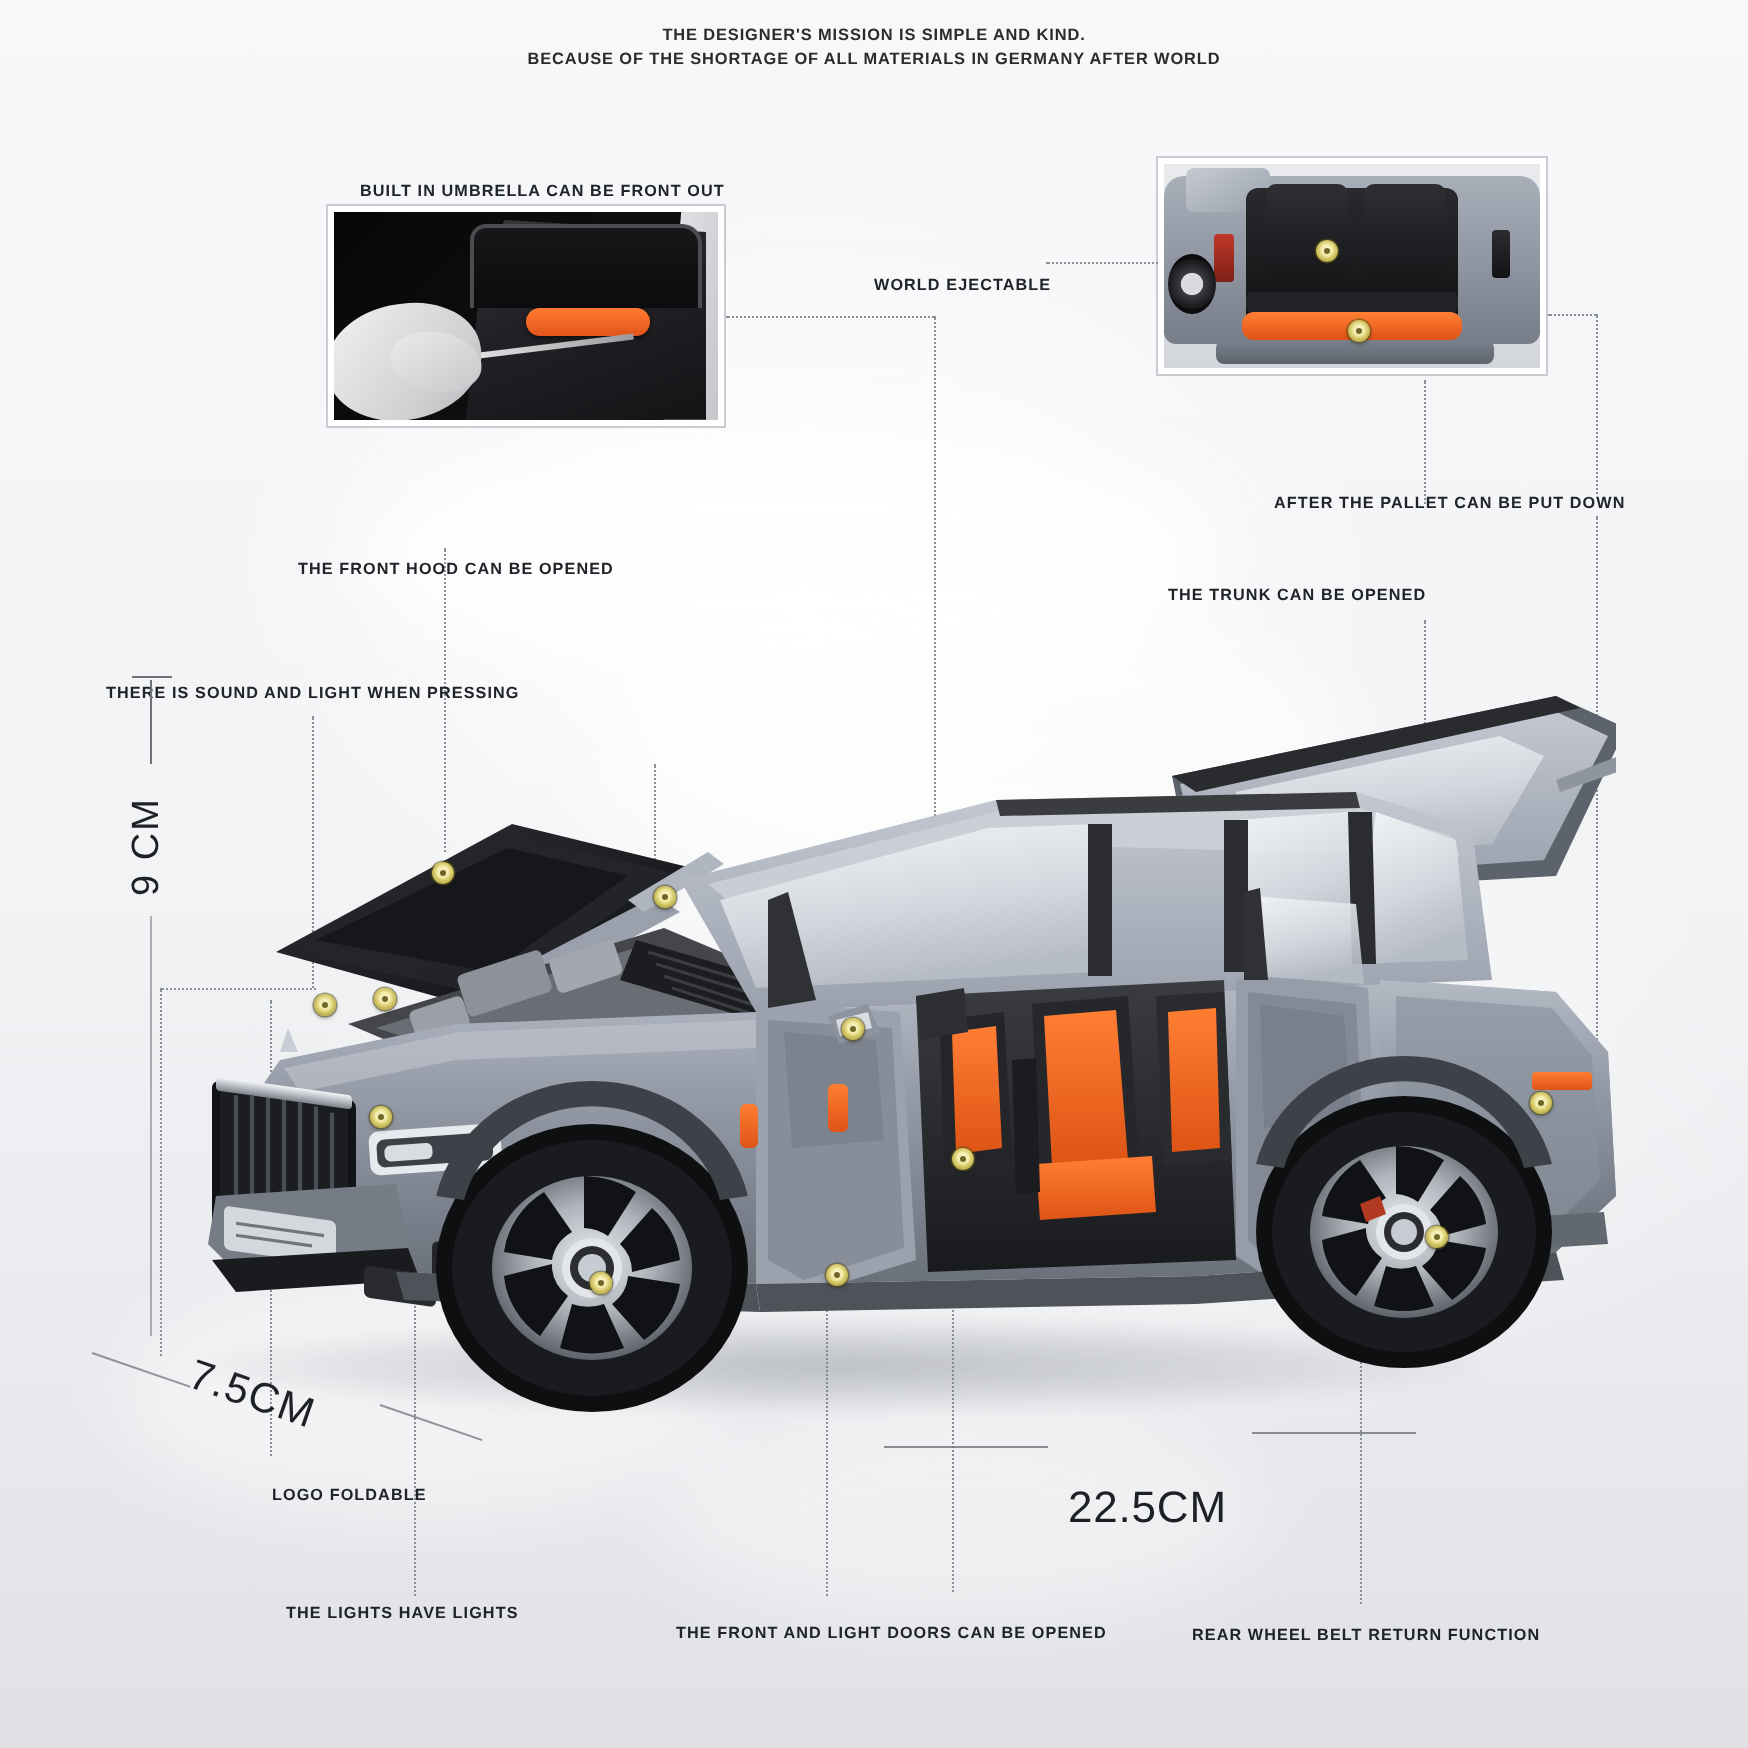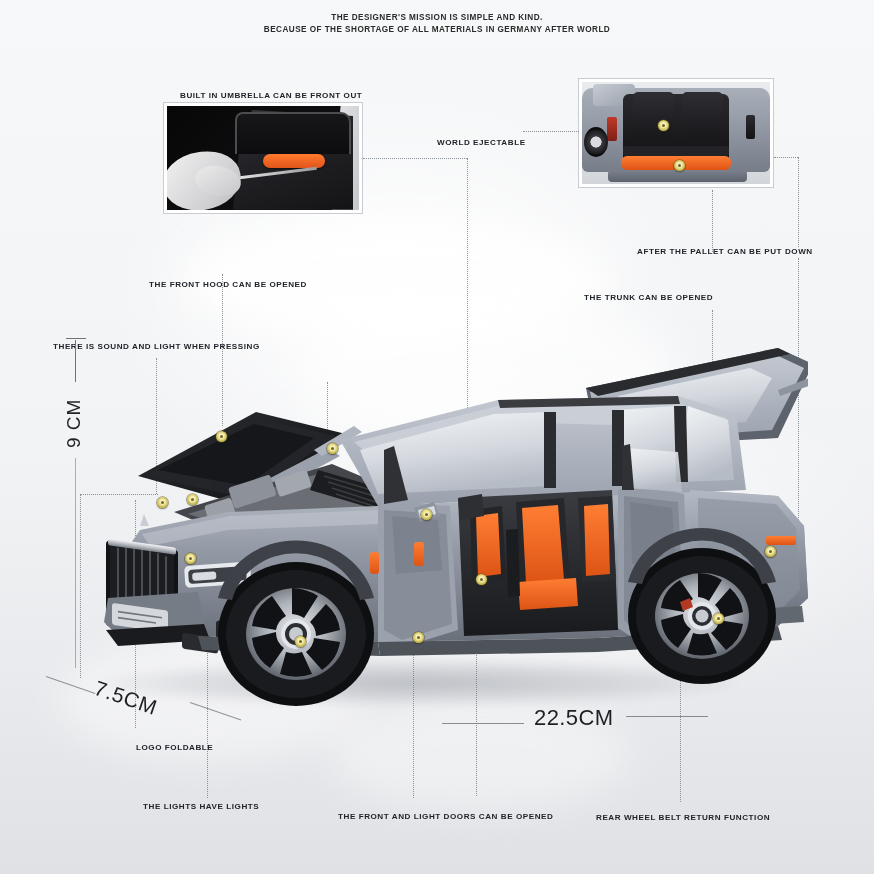--- a/index.html
+++ b/index.html
@@ -212,21 +212,21 @@
   <div class="dimline" style="left:75px;top:340px;width:1.4px;height:42px;"></div>
   <div class="dimline" style="left:75px;top:458px;width:1.4px;height:210px;opacity:.55;"></div>
   <div class="dim-text" id="dim-h-text" style="left:63px;top:448px;">9 CM</div>
 
   <div class="dimline" style="left:46px;top:676px;width:52px;height:1.3px;transform:rotate(19deg);transform-origin:left center;opacity:.75;"></div>
   <div class="dimline" style="left:190px;top:702px;width:54px;height:1.3px;transform:rotate(19deg);transform-origin:left center;opacity:.75;"></div>
   <div class="dim-text" id="dim-w-text" style="left:99px;top:676px;">7.5CM</div>
 
   <div class="dimline" style="left:442px;top:723px;width:82px;height:1.3px;opacity:.8;"></div>
   <div class="dimline" style="left:626px;top:716px;width:82px;height:1.3px;opacity:.8;"></div>
-  <div class="dim-text" id="dim-l-text" style="left:534px;top:705px;">22.5CM</div>
+  <div class="dim-text" id="dim-l-text" style="left:534px;top:741px;">22.5CM</div>
 
   <div class="shadow-ground"></div>
 
   <div id="car">
     <svg width="730" height="390" viewBox="0 0 730 390">
       <defs>
         <linearGradient id="bodyG" x1="0" y1="0" x2="0" y2="1">
           <stop offset="0%" stop-color="#b4bac4"></stop>
           <stop offset="38%" stop-color="#949ba7"></stop>
           <stop offset="72%" stop-color="#7d8490"></stop>

